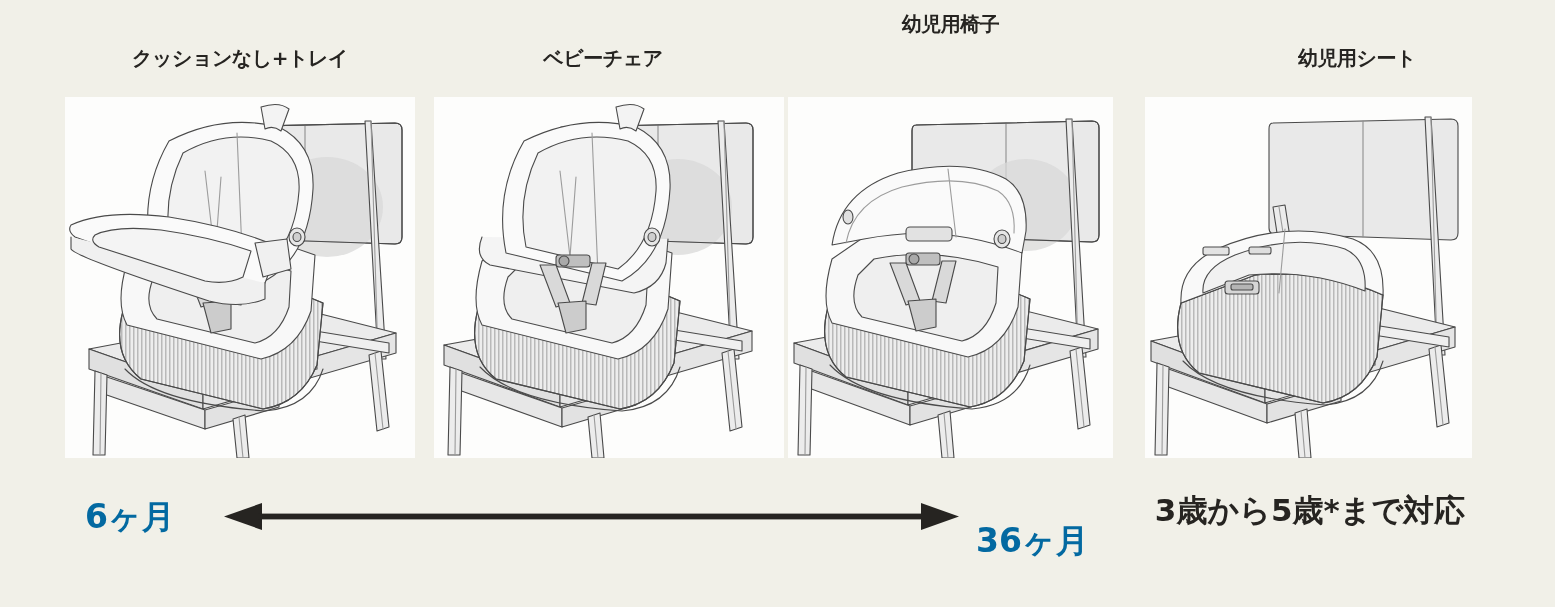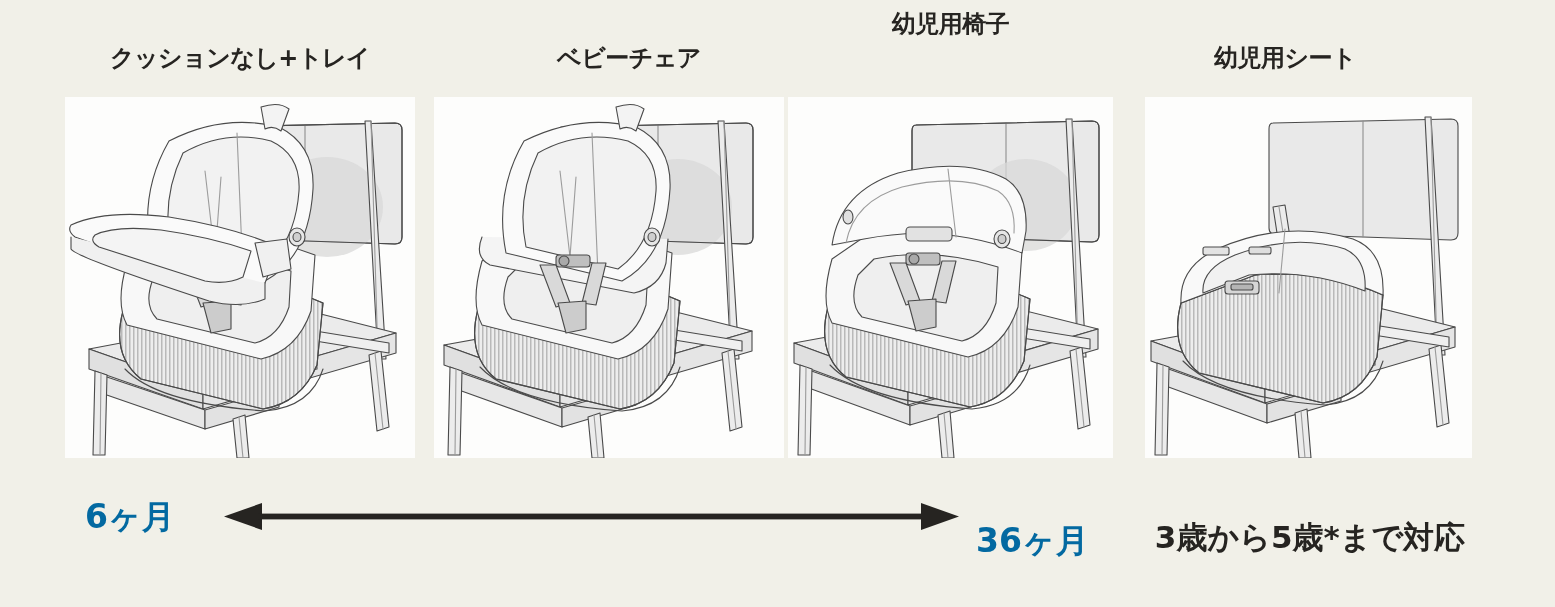--- a/index.html
+++ b/index.html
@@ -11,21 +11,21 @@
     position:relative;
   }
   .stage{position:absolute;left:0;top:0;width:1555px;height:607px;}
 
   
   .title{
     position:absolute;
     text-align:center;
     font-weight:bold;
     color:#262421;
-    font-size:24px;
+    font-size:20px;
     line-height:36px;
     letter-spacing:-0.5px;
     white-space:nowrap;
     font-family:"DejaVu Sans","Liberation Sans",sans-serif;
   }
   .title .l2{display:block;}
 
   
   .panel{
     position:absolute;
@@ -49,42 +49,41 @@
 
   .noteblock{
     position:absolute;
     text-align:center;
     font-weight:bold;
     color:#262421;
     font-size:31px;
     line-height:36px;
     white-space:nowrap;
     font-family:"DejaVu Sans","Liberation Sans",sans-serif;
-    margin-top:27px;
   }
   .noteblock .n2{display:block;}
 </style>
 </head>
 <body>
 
 <div class="stage">
 
   <div class="title" style="left:65px;top:40px;width:350px;">
     <span>クッションなし+トレイ</span>
   </div>
 
-  <div class="title" style="left:454px;top:40px;width:350px;">
+  <div class="title" style="left:428px;top:40px;width:350px;">
     <span>ベビーチェア</span>
   </div>
 
   <div class="title" style="left:788px;top:6px;width:325px;">
     <span>幼児用椅子</span>
   </div>
 
-  <div class="title" style="left:1120px;top:40px;width:330px;">
+  <div class="title" style="left:1192px;top:40px;width:330px;">
     <span>幼児用シート</span>
   </div>
 
   <div class="panel" style="left:65px;top:97px;width:350px;height:361px;">
     <svg viewBox="0 0 350 361" xmlns="http://www.w3.org/2000/svg">
       <defs>
         <linearGradient id="g1" x1="0" y1="0" x2="0" y2="1">
           <stop offset="0" stop-color="#f3f3f3"></stop>
             <stop offset="1" stop-color="#e4e4e4"></stop>
         </linearGradient>

